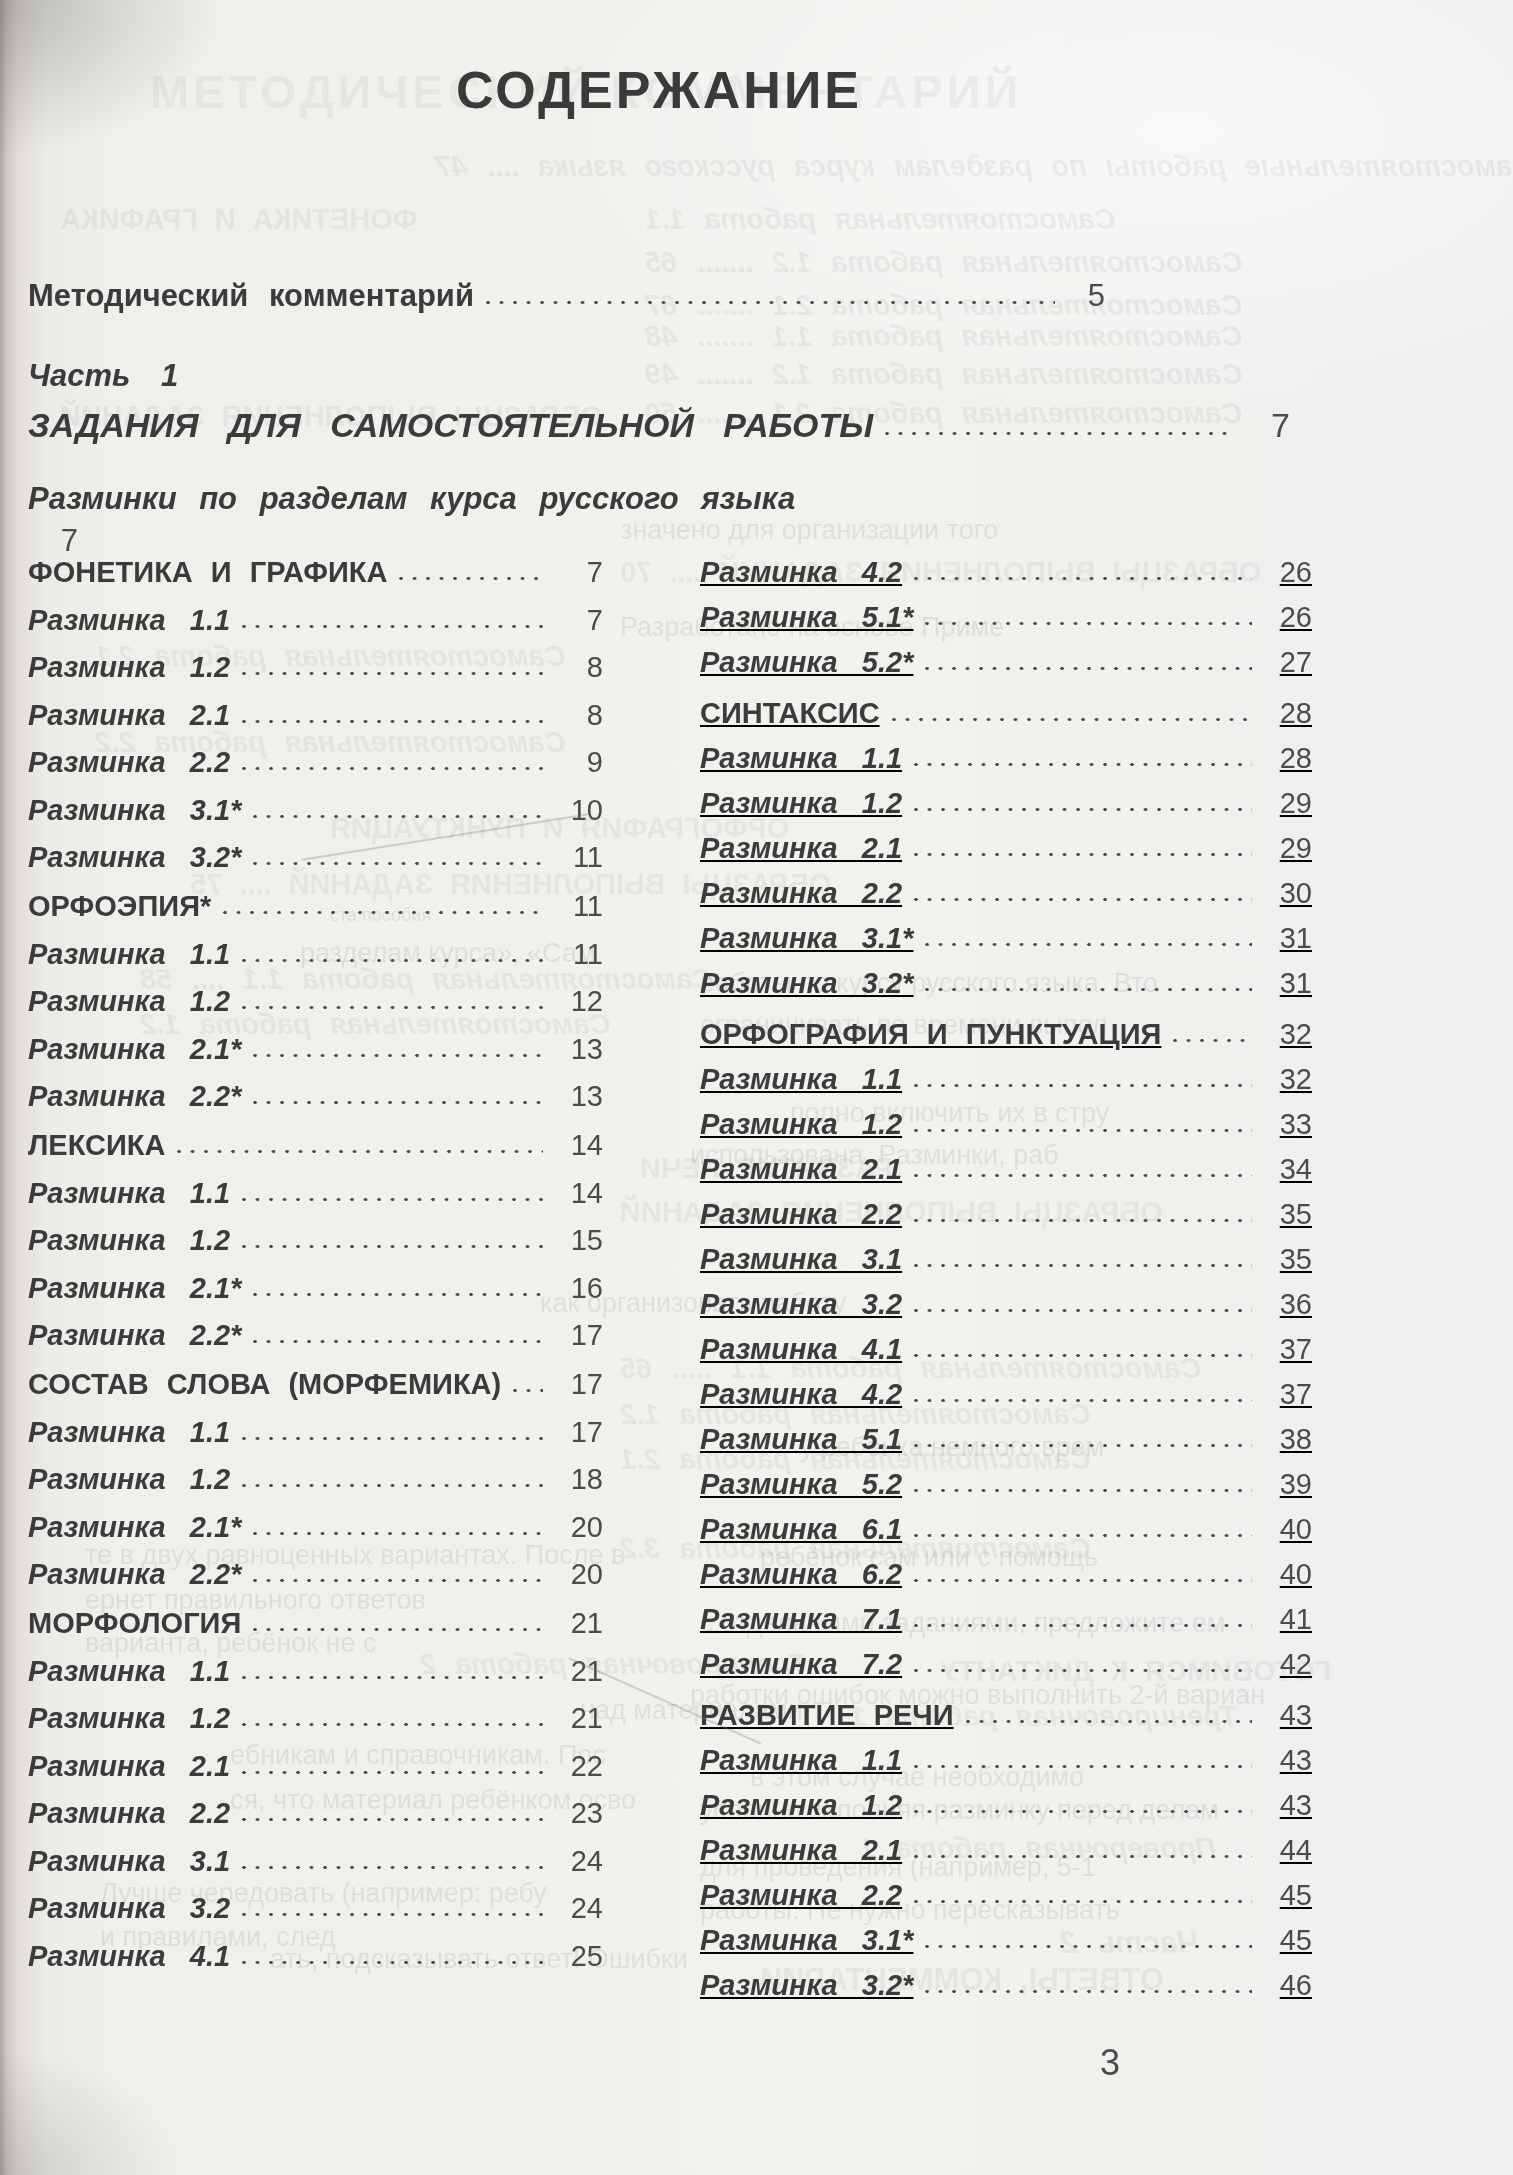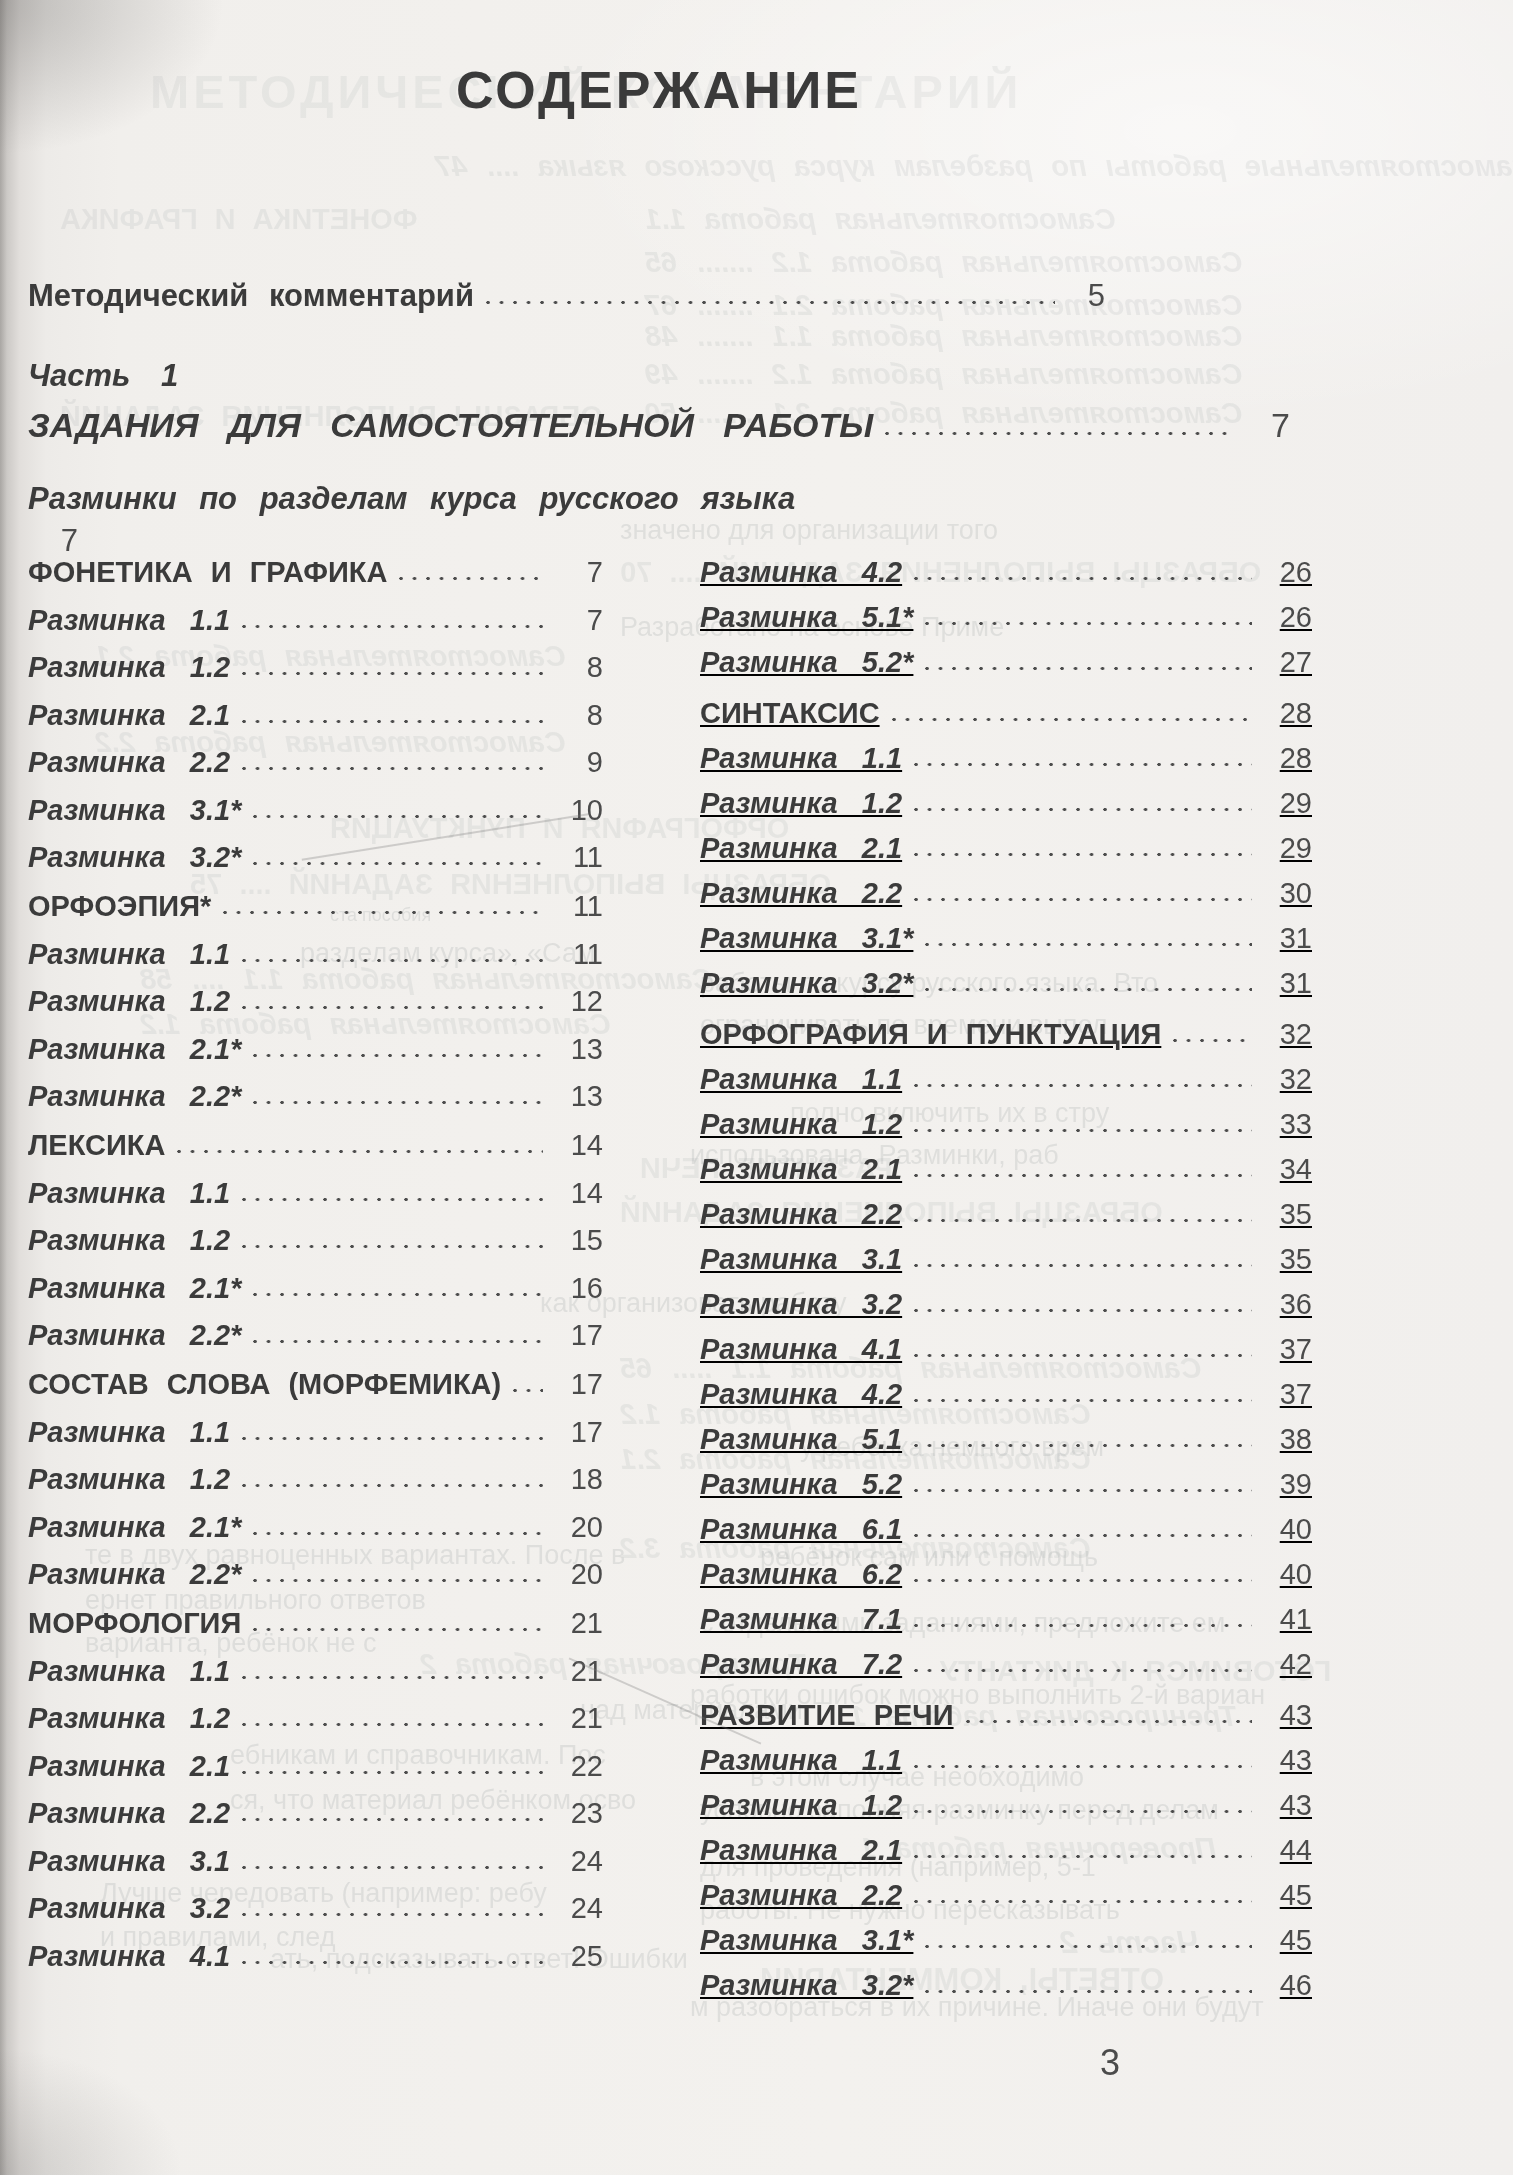--- a/index.html
+++ b/index.html
@@ -129,21 +129,20 @@
       <span class="ghost body" style="left: 230px; top: 1785px; font-size: 27px;">ся, что материал ребёнком осво</span>
       <span class="ghost body" style="left: 700px; top: 1795px; font-size: 27px;">условно заполняя разминку перед делам</span>
       <span class="ghost entry mir" style="left: 860px; top: 1832px; font-size: 29px;">Проверочная работа 1</span>
       <span class="ghost body" style="left: 700px; top: 1852px; font-size: 27px;">для проведения (например, 5-1</span>
       <span class="ghost body" style="left: 100px; top: 1878px; font-size: 27px;">Лучше чередовать (например: ребу</span>
       <span class="ghost body" style="left: 700px; top: 1895px; font-size: 27px;">работы. Не нужно пересказывать</span>
       <span class="ghost body" style="left: 100px; top: 1922px; font-size: 27px;">и правилами, след</span>
       <span class="ghost entry mir" style="left: 1060px; top: 1925px; font-size: 31px;">Часть 2</span>
       <span class="ghost body" style="left: 270px; top: 1944px; font-size: 27px;">ать, подсказывать ответ! Ошибки</span>
       <span class="ghost caps mir" style="left: 760px; top: 1962px; font-size: 31px;">ОТВЕТЫ, КОММЕНТАРИИ</span>
-      <span class="ghost body" style="left: 690px; top: 1992px; font-size: 27px;">м разобраться в их причине. Иначе они будут</span>
     </div>
 
   <div class="layer" id="content-layer">
 
     <h1 class="title">СОДЕРЖАНИЕ</h1>
 
     <div class="row fm-methodical">
       <span class="lbl">Методический комментарий</span>
       <span class="dots"></span>
       <span class="num">5</span>

